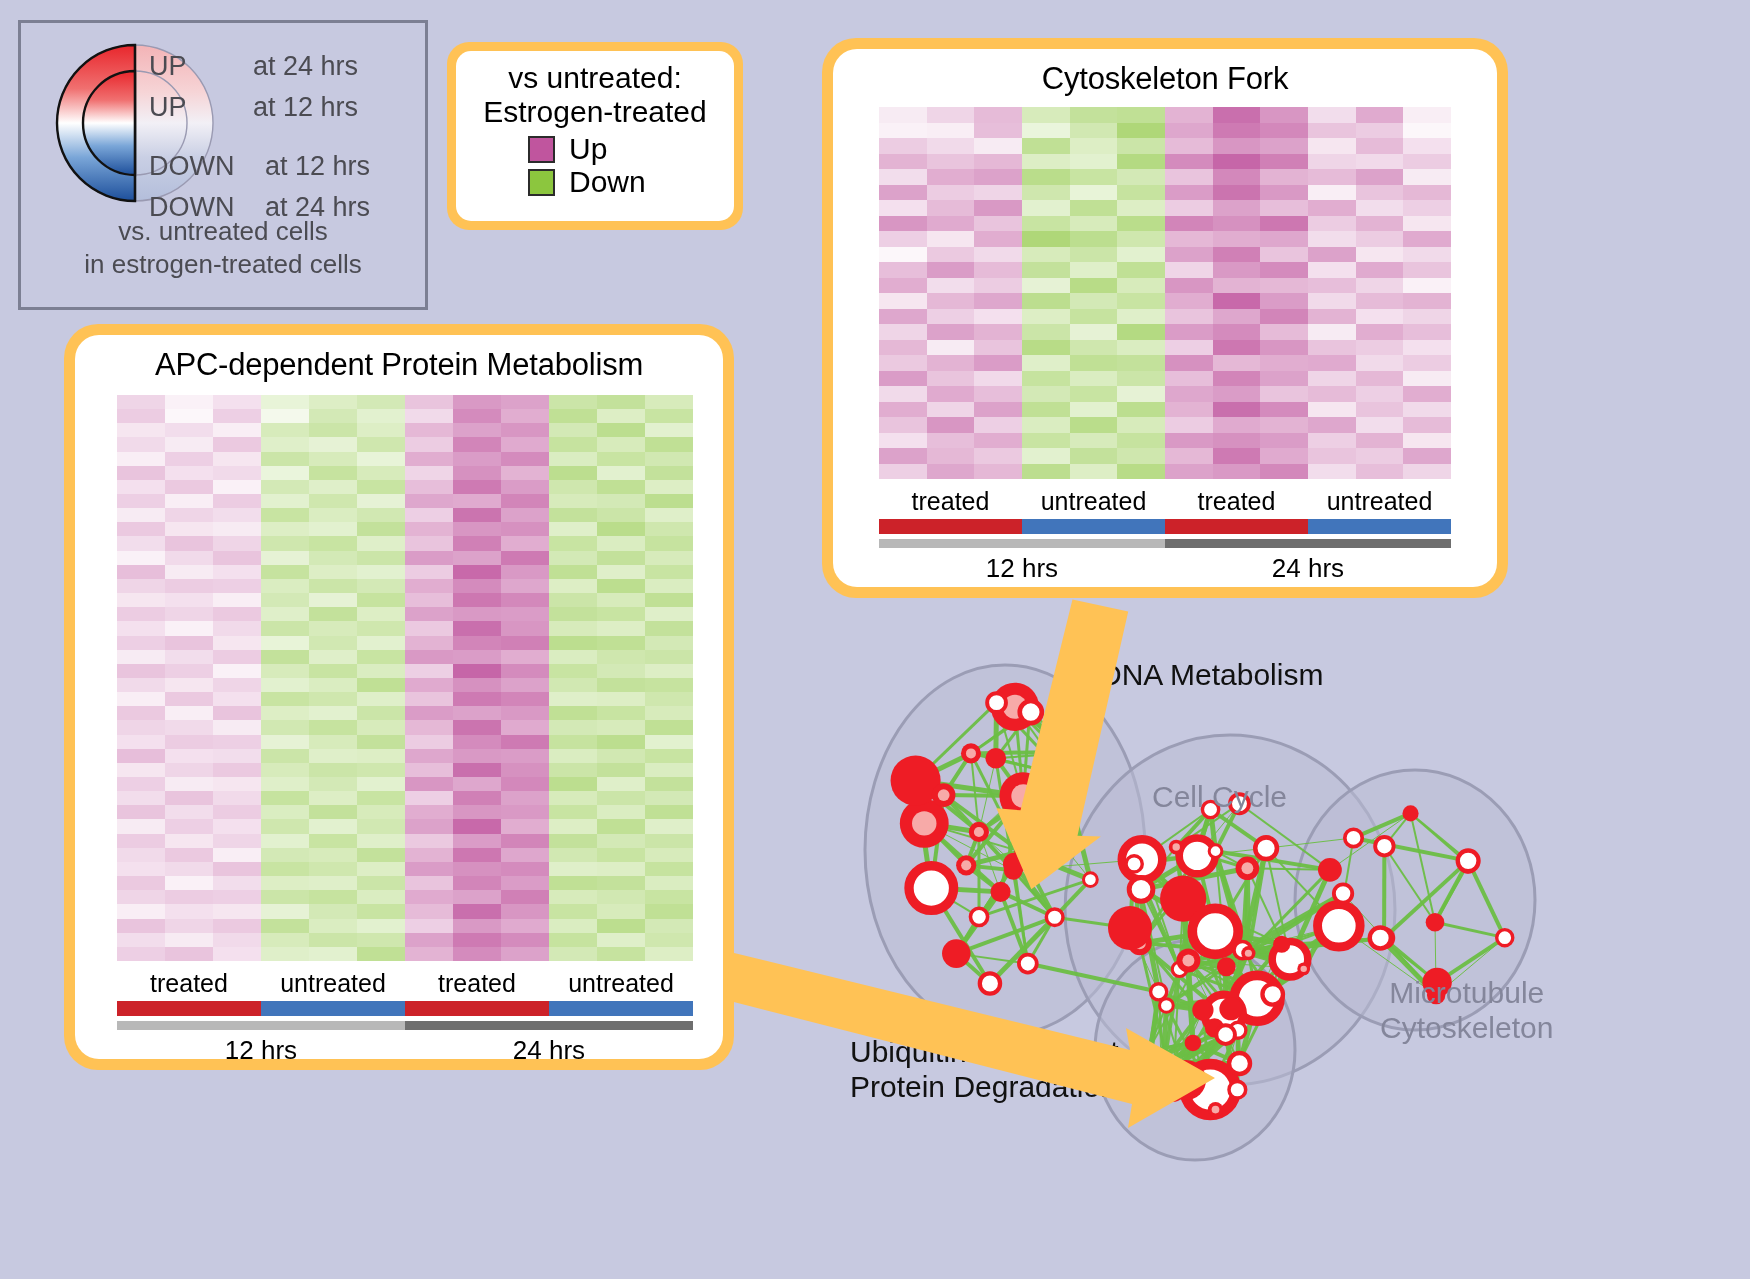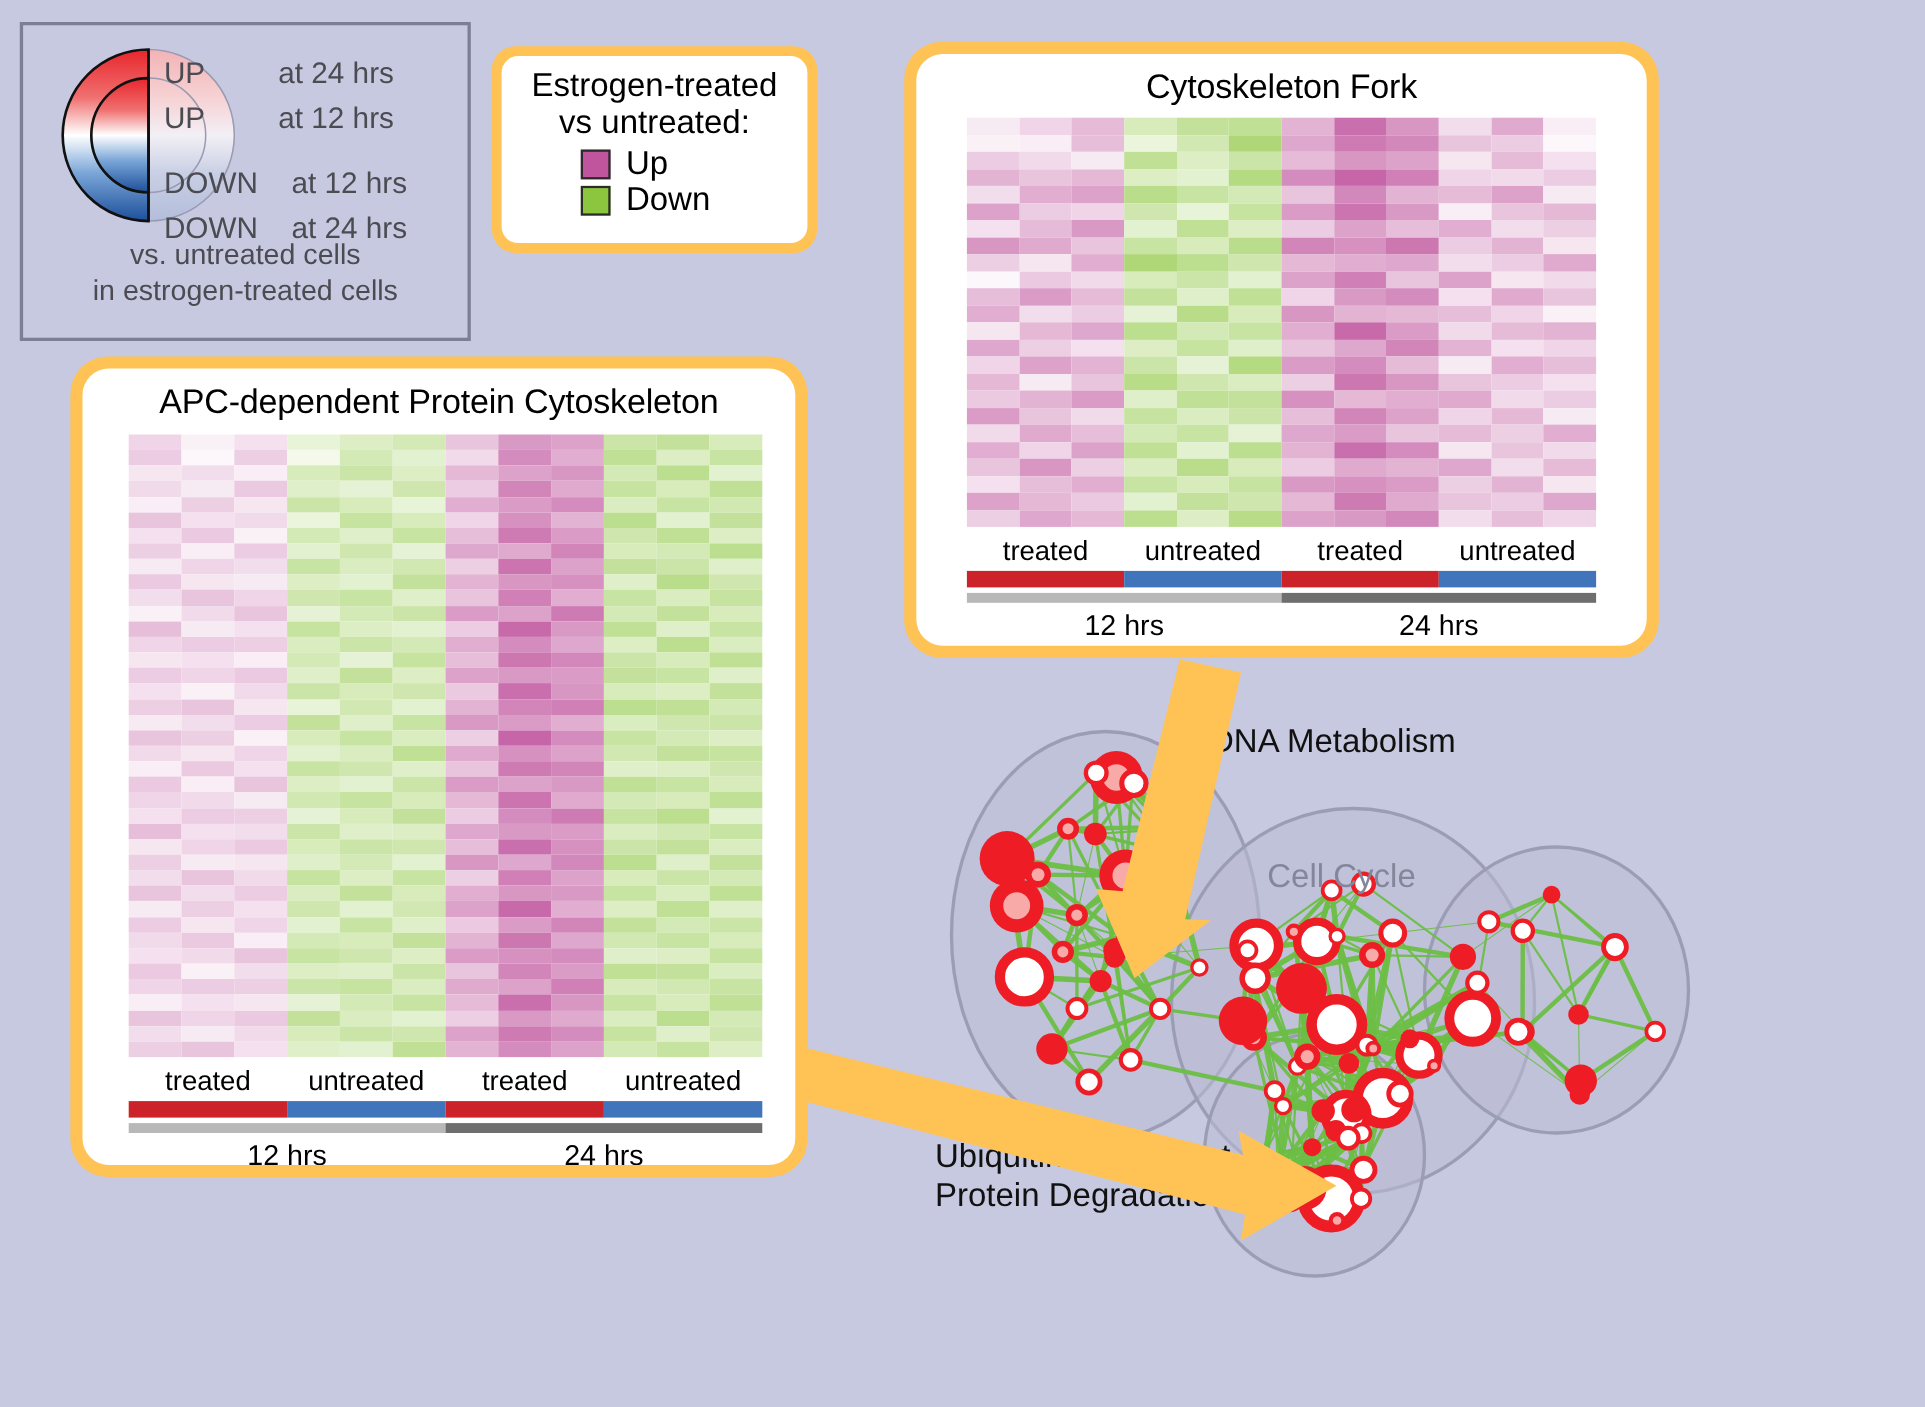--- a/index.html
+++ b/index.html
@@ -121,22 +121,22 @@
 
     <div id="key-foot">
       <div>vs. untreated cells</div>
       <div>in estrogen-treated cells</div>
     </div>
   </div>
 
   <div class="panel" id="legend-panel">
     <div class="panel-inner">
       <div id="legend-title">
+        <div>vs untreated:</div>
         <div>Estrogen-treated</div>
-        <div>vs untreated:</div>
       </div>
       <div class="legend-items">
         <div class="legend-item">
           <span class="swatch" id="sw-up" style="background: rgb(192, 85, 158);"></span>
           <span class="legend-label">Up</span>
         </div>
         <div class="legend-item">
           <span class="swatch" id="sw-down" style="background: rgb(140, 198, 62);"></span>
           <span class="legend-label">Down</span>
         </div>
@@ -459,21 +459,21 @@
       <div class="time-labels" style="left:46px; top:504px; width:572px;">
         <div>12 hrs</div>
         <div>24 hrs</div>
       </div>
     </div>
   </div>
 
   <div class="panel" id="apc-panel">
     <div class="panel-inner">
       <div class="hm-title-wrap">
-        <div class="panel-title">APC-dependent Protein Cytoskeleton</div>
+        <div class="panel-title">APC-dependent Protein Metabolism</div>
       </div>
       <div class="heatmap" id="apc-heatmap" style="left: 42px; top: 60px; width: 576px; height: 566px; grid-template-columns: repeat(12, 1fr); grid-template-rows: repeat(40, 1fr);">
           <div class="hm-cell" style="background: rgb(239, 213, 231);"></div>
           <div class="hm-cell" style="background: rgb(250, 241, 247);"></div>
           <div class="hm-cell" style="background: rgb(244, 224, 238);"></div>
           <div class="hm-cell" style="background: rgb(232, 244, 216);"></div>
           <div class="hm-cell" style="background: rgb(221, 238, 197);"></div>
           <div class="hm-cell" style="background: rgb(211, 233, 182);"></div>
           <div class="hm-cell" style="background: rgb(233, 196, 221);"></div>
           <div class="hm-cell" style="background: rgb(217, 153, 197);"></div>
@@ -1431,20 +1431,22 @@
         <circle cx="392.87596343168184" cy="432.91362358490704" r="8.245119258295745" fill="#ee1c25"></circle>
         <circle cx="402.9029824490527" cy="399.94989560069746" r="10.651259249076247" fill="#ee1c25"></circle>
         <circle cx="372.08734115227196" cy="471.9086581111825" r="6.456241595093161" fill="#ee1c25"></circle>
         <circle cx="439.514204881521" cy="453.5035365900776" r="10.503568318672478" fill="#fff" stroke="#ee1c25" stroke-width="4.41149869384244"></circle>
         <circle cx="330" cy="318" r="22" fill="#ee1c25"></circle>
         <circle cx="386" cy="470" r="20" fill="#ee1c25"></circle>
       </svg>
 
     <div class="net-label dark" style="left:300px; top:48px;">DNA Metabolism</div>
     <div class="net-label gray" style="left:352px; top:170px;">Cell Cycle</div>
+    <div class="net-label gray" style="left:580px; top:366px; text-align:center;">Microtubule
+Cytoskeleton</div>
     <div class="net-label dark" style="left:50px; top:425px;">Ubiquitin-dependent
 Protein Degradation</div>
   </div>
 
   <svg class="arrow-svg" viewBox="0 0 1750 1279">
     <path d="M1043 600 L1100 600 L1097 830 L1120 826 L1063 892 L1012 820 L1036 817 Z" fill="#ffc255" transform="rotate(12 1060 740)"></path>
     <path d="M730 952 L1130 1050 L1126 1028 L1215 1078 L1128 1128 L1132 1104 L726 1000 Z" fill="#ffc255"></path>
   </svg>
 </div>
 

